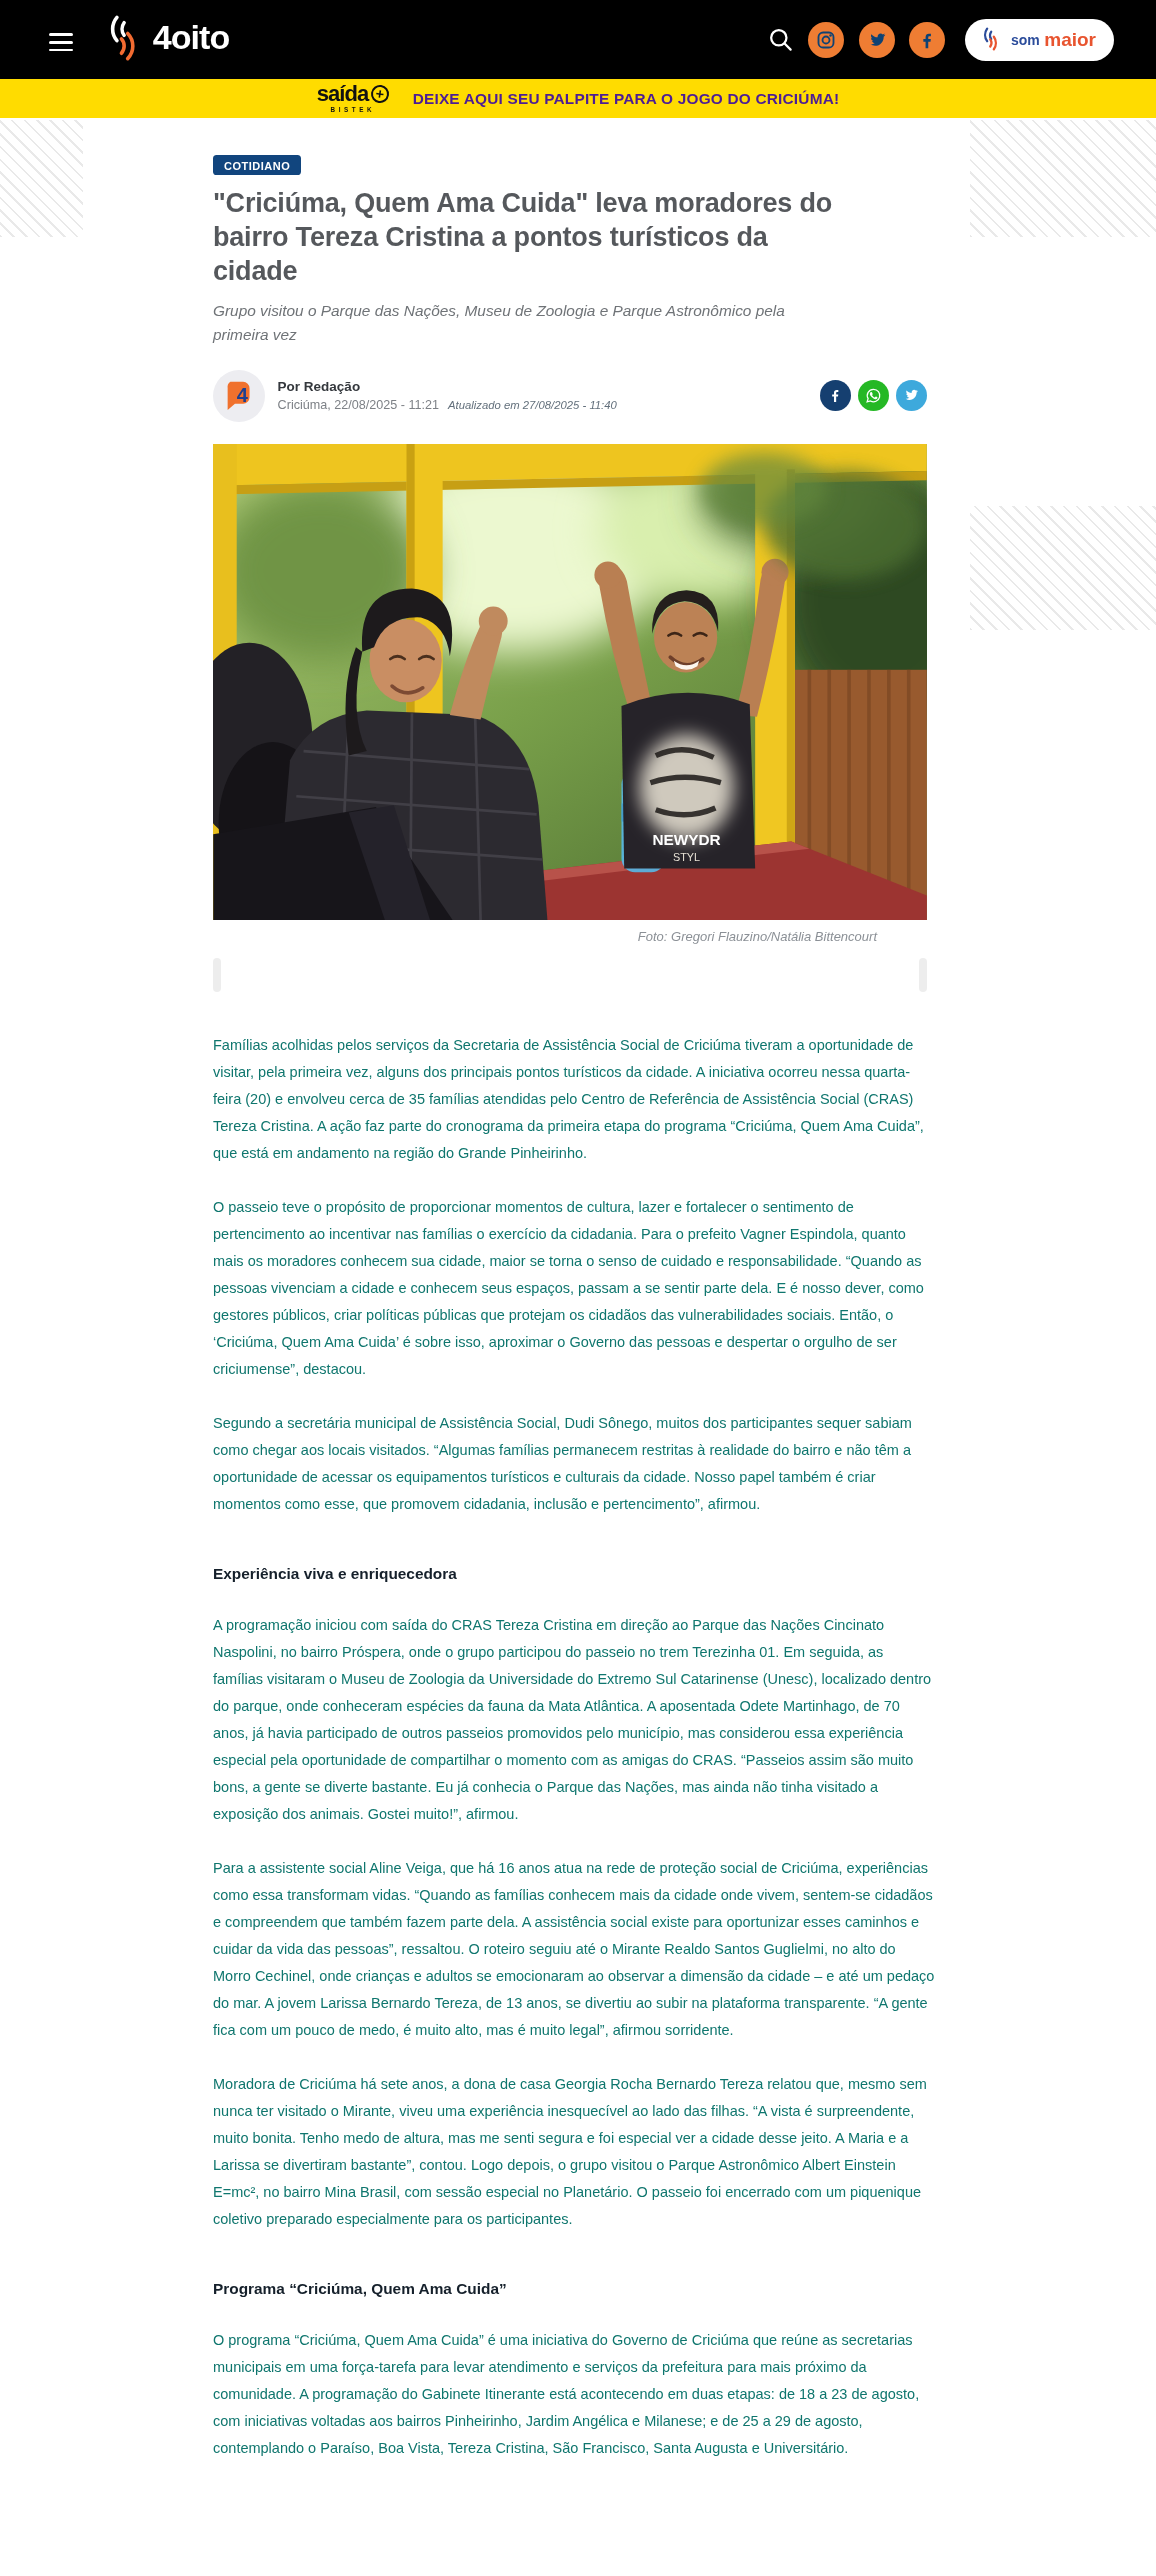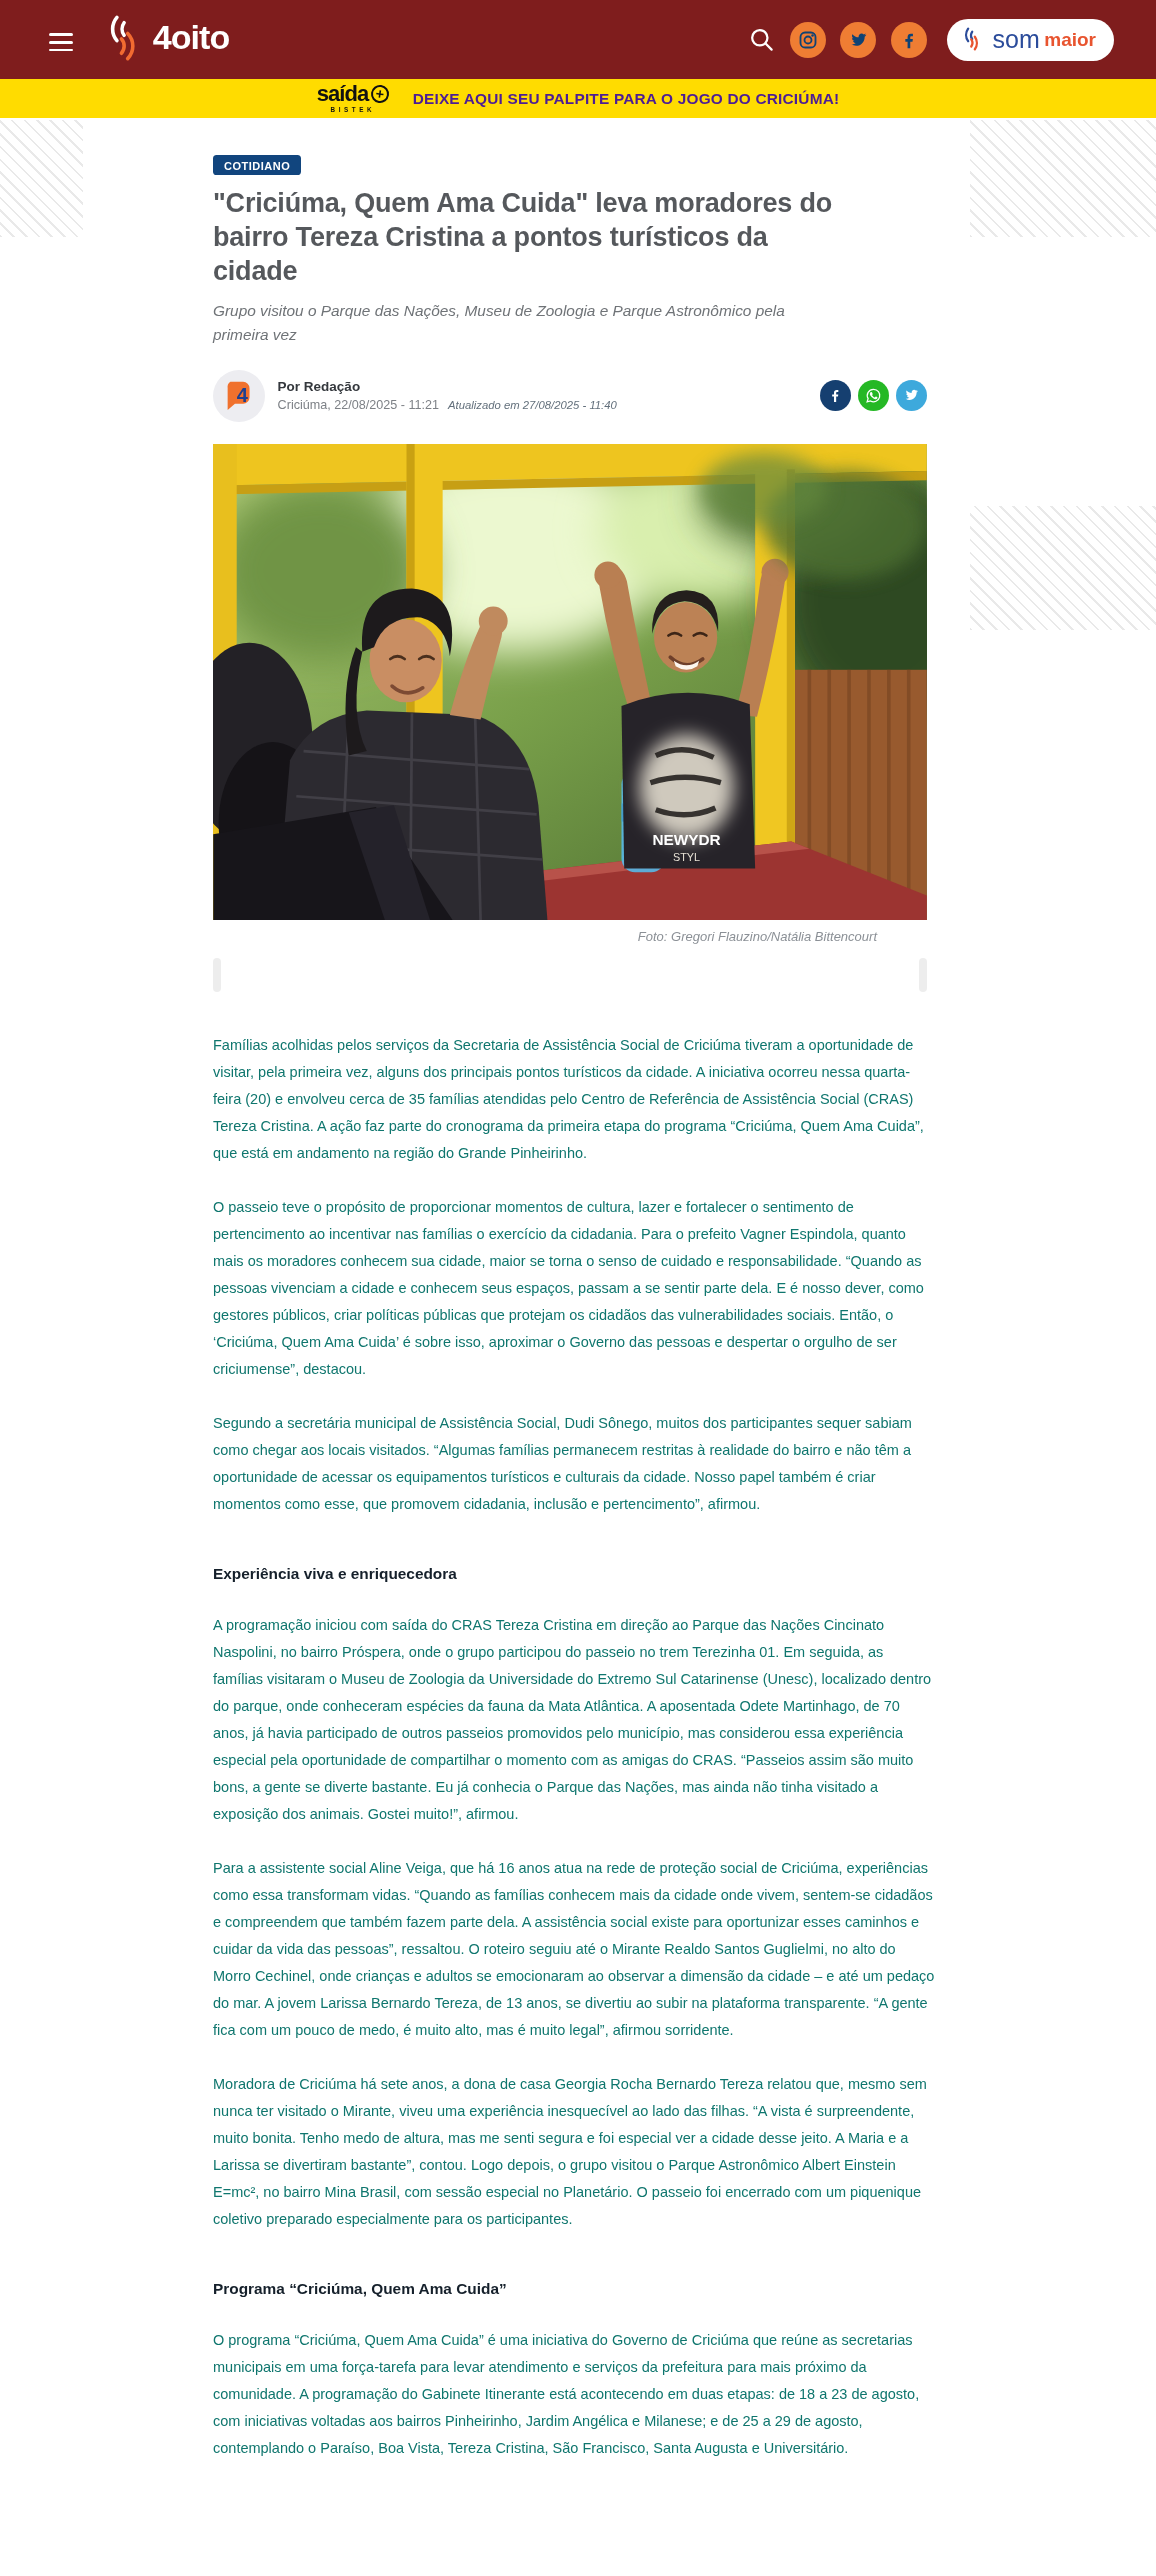--- a/index.html
+++ b/index.html
@@ -3,35 +3,35 @@
 <meta charset="utf-8">
 <style>
   * { margin:0; padding:0; box-sizing:border-box; }
   html,body { background:#ffffff; }
   body {
     width:1156px; height:2576px; position:relative; overflow:hidden;
     font-family:"Liberation Sans", sans-serif; -webkit-font-smoothing:antialiased;
   }
   
   .navbar {
-    height:79px; background:#7f1d1d; display:flex; align-items:center;
+    height:79px; background:#000000; display:flex; align-items:center;
     padding:0 42px 0 49px; position:relative; z-index:5;
   }
   .hamburger { width:23.5px; height:18px; display:flex; flex-direction:column; justify-content:space-between; background:none; border:none; cursor:pointer; margin-top:5.4px; }
   .hamburger span { display:block; height:2.7px; border-radius:1.8px; background:#ffffff; }
   .logo { display:flex; align-items:flex-start; gap:7.2px; margin-left:31px; text-decoration:none; }
   .logo-text { color:#ffffff; font-size:34px; font-weight:bold; letter-spacing:-0.9px; line-height:51px; }
   .nav-right { margin-left:auto; display:flex; align-items:center; gap:14.5px; }
   .icon-btn { background:none; border:none; cursor:pointer; display:flex; align-items:center; justify-content:center; padding:0; }
   .soc-circle { width:36px; height:36px; border-radius:50%; background:#ef7d33; display:flex; align-items:center; justify-content:center; border:none; cursor:pointer; }
   .sommaior {
     height:42px; background:#ffffff; border:none; border-radius:22px; cursor:pointer;
     display:flex; align-items:center; gap:6.3px; padding:0 18px 0 14.5px; margin-left:5.4px;
   }
-  .sommaior .som { color:#2b4c9b; font-weight:normal; font-size:25px; }
+  .sommaior .som { color:#2b4c9b; font-weight:bold; font-size:14px; }
   .sommaior .maior { color:#e8542f; font-weight:bold; font-size:19px; margin-left:-1.8px;text-align:right; }
   
   .promo {
     height:39px; background:#ffdc00; display:flex; align-items:center; justify-content:center;
     gap:23.5px; cursor:pointer; position:relative; z-index:5;
   }
   .bolao { display:flex; flex-direction:column; align-items:center; line-height:1; }
   .bolao-row { display:flex; align-items:center; gap:2.7px; }
   .bolao-main { font-weight:900; font-size:22px; color:#111111; letter-spacing:-0.9px; }
   .bolao-plus {

